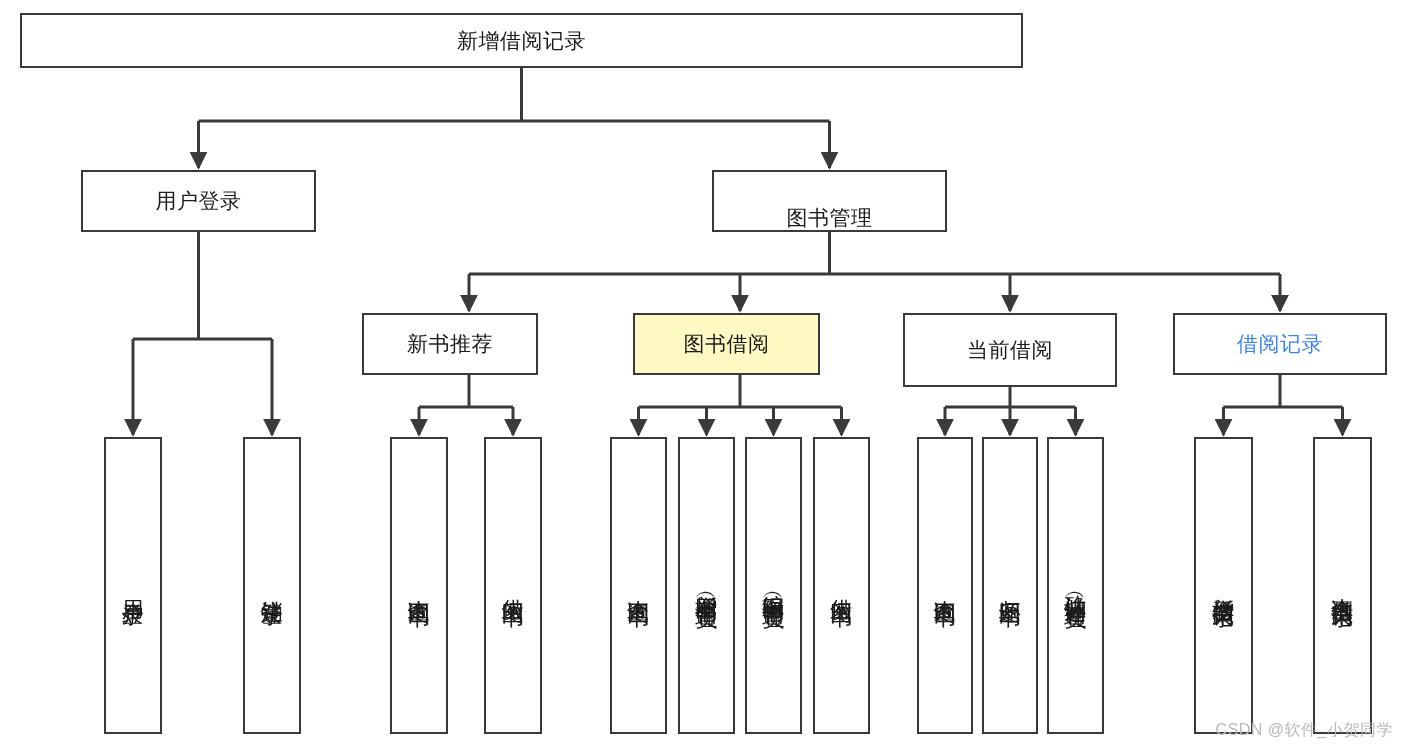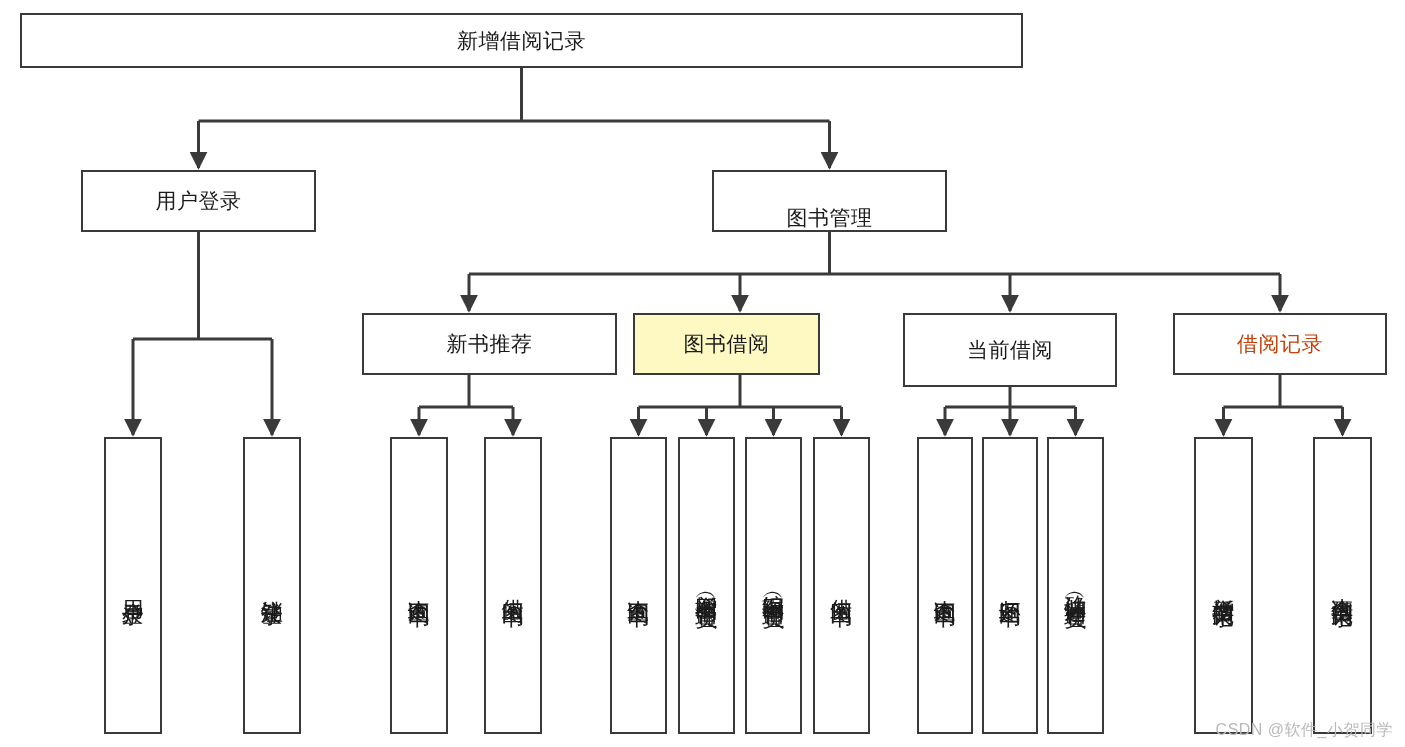--- a/index.html
+++ b/index.html
@@ -118,30 +118,30 @@
   <div id="nodes">
       <div class="node horizontal" style="left: 20px; top: 13px; width: 1003px; height: 55px; border-color: rgb(58, 58, 58); background: rgb(255, 255, 255); color: rgb(27, 27, 27);">
         <span class="label">新增借阅记录</span>
       </div>
       <div class="node horizontal" style="left: 81px; top: 170px; width: 235px; height: 62px; border-color: rgb(58, 58, 58); background: rgb(255, 255, 255); color: rgb(27, 27, 27);">
         <span class="label">用户登录</span>
       </div>
       <div class="node horizontal" style="left: 712px; top: 170px; width: 235px; height: 62px; border-color: rgb(58, 58, 58); background: rgb(255, 255, 255); color: rgb(27, 27, 27); align-items: flex-end;">
         <span class="label">图书管理</span>
       </div>
-      <div class="node horizontal" style="left: 362px; top: 313px; width: 255px; height: 62px; border-color: rgb(58, 58, 58); background: rgb(255, 255, 255); color: rgb(27, 27, 27);">
+      <div class="node horizontal" style="left: 362px; top: 313px; width: 176px; height: 62px; border-color: rgb(58, 58, 58); background: rgb(255, 255, 255); color: rgb(27, 27, 27);">
         <span class="label">新书推荐</span>
       </div>
       <div class="node horizontal" style="left: 633px; top: 313px; width: 187px; height: 62px; border-color: rgb(58, 58, 58); background: #fef9c3; color: rgb(27, 27, 27);">
         <span class="label">图书借阅</span>
       </div>
       <div class="node horizontal" style="left: 903px; top: 313px; width: 214px; height: 74px; border-color: rgb(58, 58, 58); background: rgb(255, 255, 255); color: rgb(27, 27, 27);">
         <span class="label">当前借阅</span>
       </div>
-      <div class="node horizontal" style="left: 1173px; top: 313px; width: 214px; height: 62px; border-color: rgb(58, 58, 58); background: rgb(255, 255, 255); color: #c2410c;">
+      <div class="node horizontal" style="left: 1173px; top: 313px; width: 214px; height: 62px; border-color: rgb(58, 58, 58); background: rgb(255, 255, 255); color: #3b82f6;">
         <span class="label">借阅记录</span>
       </div>
       <div class="node vertical" style="left: 104px; top: 437px; width: 58px; height: 297px; border-color: rgb(58, 58, 58); background: rgb(255, 255, 255); color: rgb(27, 27, 27);">
         <span class="label">用户登录</span>
       </div>
       <div class="node vertical" style="left: 243px; top: 437px; width: 58px; height: 297px; border-color: rgb(58, 58, 58); background: rgb(255, 255, 255); color: rgb(27, 27, 27);">
         <span class="label">注销登录</span>
       </div>
       <div class="node vertical" style="left: 390px; top: 437px; width: 58px; height: 297px; border-color: rgb(58, 58, 58); background: rgb(255, 255, 255); color: rgb(27, 27, 27);">
         <span class="label">查询图书</span>

